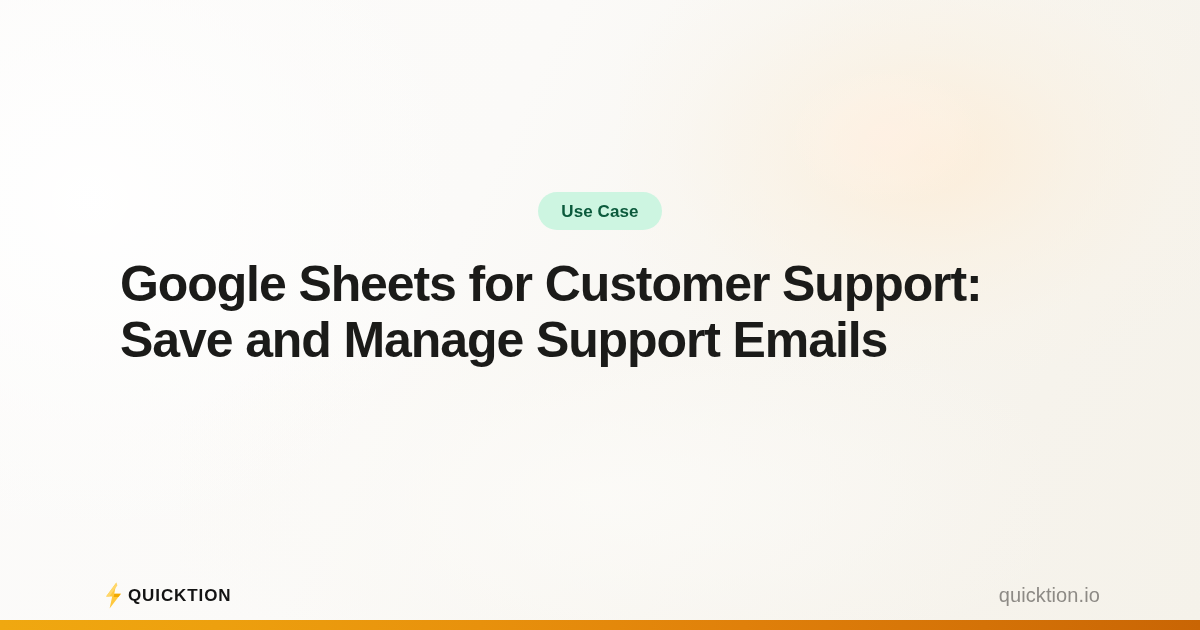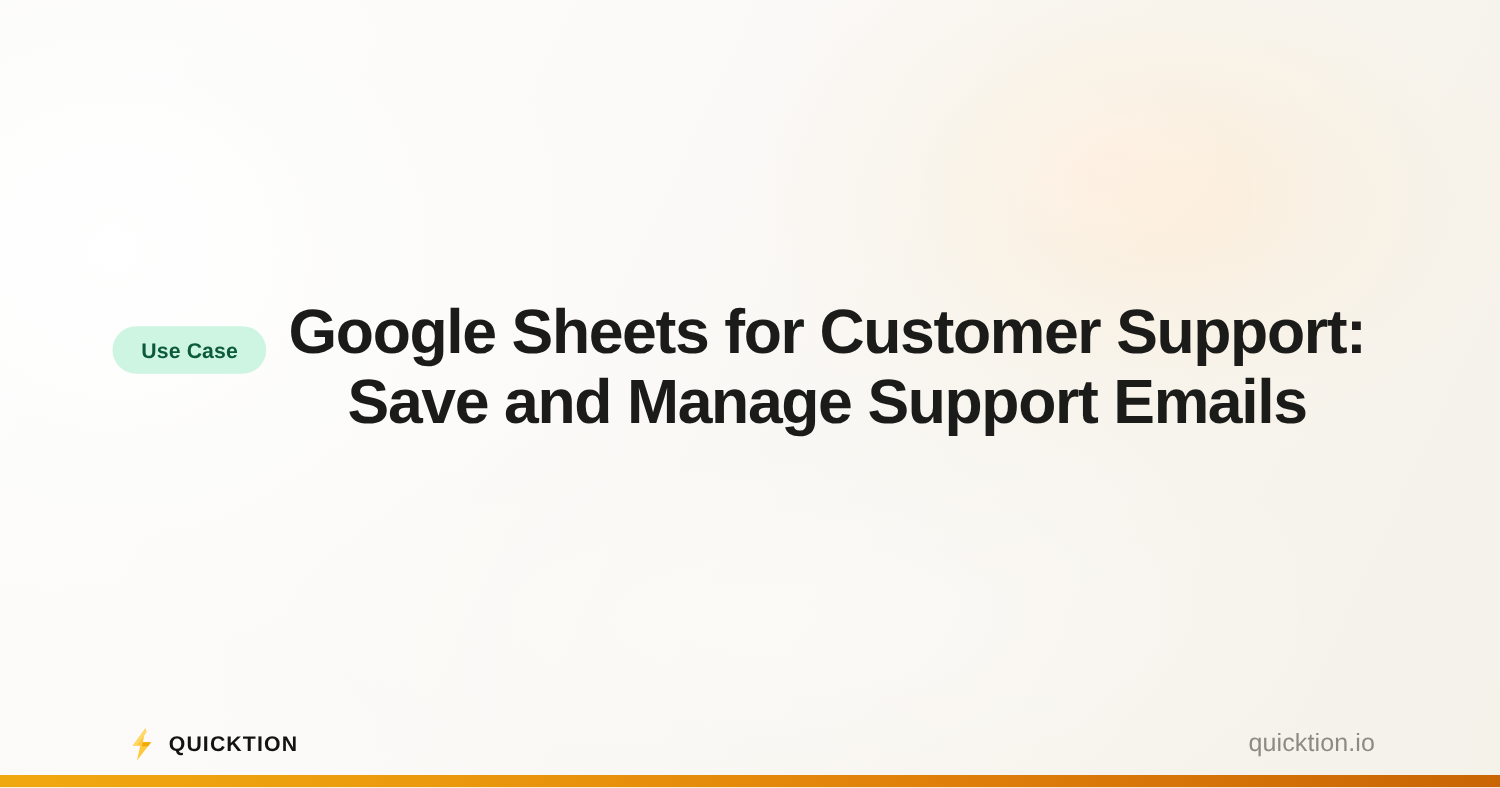--- a/index.html
+++ b/index.html
@@ -73,20 +73,21 @@
                  rgba(249,246,239,0.0) 80%);
     pointer-events:none;
   }
 
   
   .hero {
     position:absolute;
     left:0; top:0;
     width:1200px; height:560px;
     display:flex;
+    flex-direction:column;
     align-items:center;
     justify-content:center;
     padding:0 90px;
     z-index:3;
   }
 
   .badge {
     display:inline-flex;
     align-items:center;
     justify-content:center;
@@ -98,21 +99,21 @@
     font-size:17px;
     font-weight:bold;
     letter-spacing:0.1px;
     line-height:1;
     white-space:nowrap;
   }
 
   .headline {
     margin-top:26px;
     max-width:960px;
-    text-align:center;
+    text-align:left;
     color:#1b1b19;
     font-size:50px;
     font-weight:bold;
     line-height:1.12;
     letter-spacing:-1.1px;
   }
 
   
   .footer {
     position:absolute;
@@ -121,21 +122,21 @@
     padding:0 100px 0 104px;
     display:flex;
     align-items:center;
     justify-content:space-between;
     z-index:3;
   }
 
   .brand {
     display:flex;
     align-items:center;
-    gap:12px;
+    gap:5px;
   }
 
   .bolt-icon {
     width:19px; height:27px;
     display:block;
     flex:none;
   }
 
   .wordmark {
     color:#131313;

